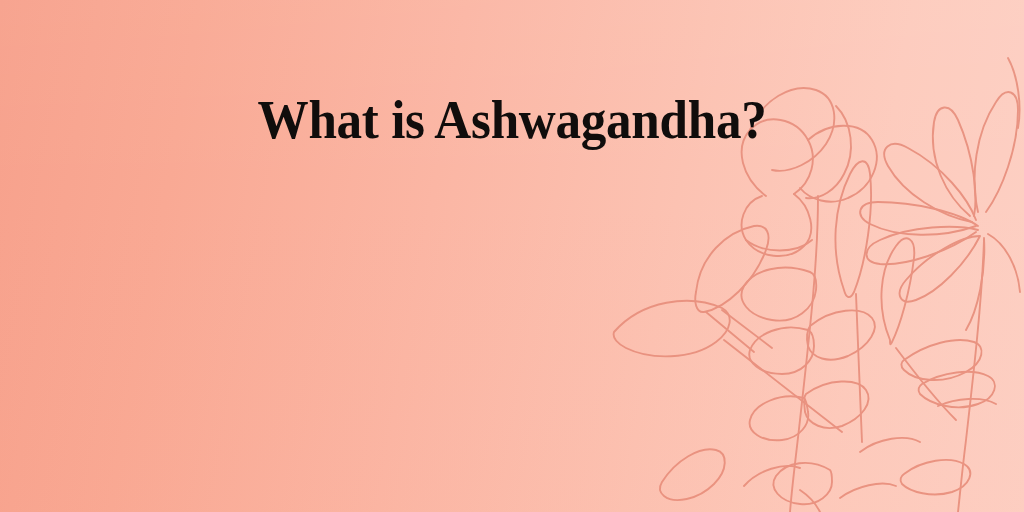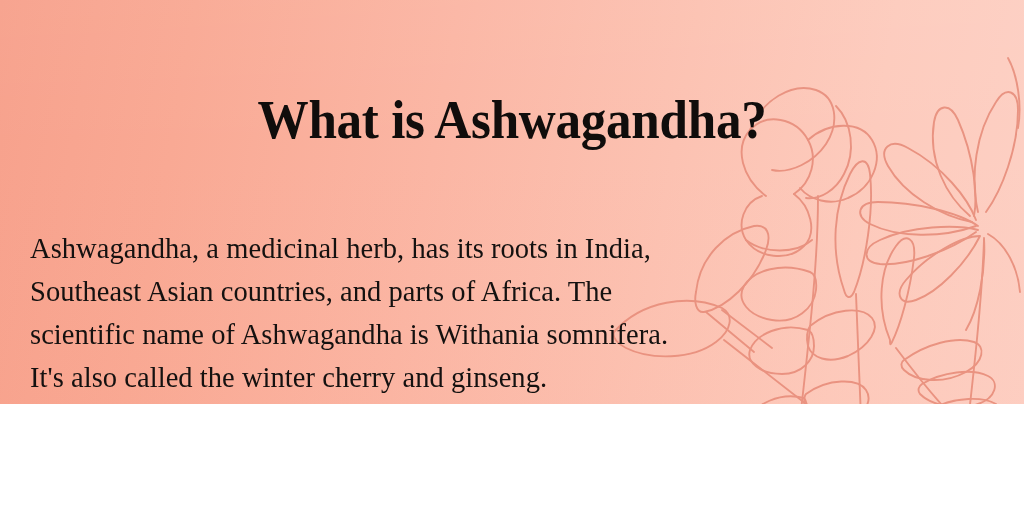--- a/index.html
+++ b/index.html
@@ -9,21 +9,21 @@
   body {
     width: 1024px;
     height: 512px;
     overflow: hidden;
     font-family: "Liberation Serif", "DejaVu Serif", serif;
   }
 
   #slide {
     position: relative;
     width: 1024px;
-    height: 404px;
+    height: 512px;
     overflow: hidden;
     background: linear-gradient(100deg,
         #f7a18c 0%,
         #f9a994 18%,
         #fbb6a4 42%,
         #fcc2b2 64%,
         #fdcbbd 82%,
         #fdd0c4 100%);
   }
 
@@ -181,16 +181,15 @@
       <g>
         <path d="M404,58 C414,76 418,106 414,128"></path>
         <path d="M196,490 C208,498 214,508 216,512"></path>
       </g>
     </g>
   </svg>
 
   <div id="content">
     <h1 id="page-title">What is Ashwagandha?</h1>
 
-    <p id="body-paragraph">Ashwagandha, a medicinal herb, has its roots in India, Southeast Asian countries, and parts of Africa. The scientific name of Ashwagandha is Withania somnifera. It's also called the winter cherry and ginseng.</p>
   </div>
 
 </div>
 
 </body></html>

